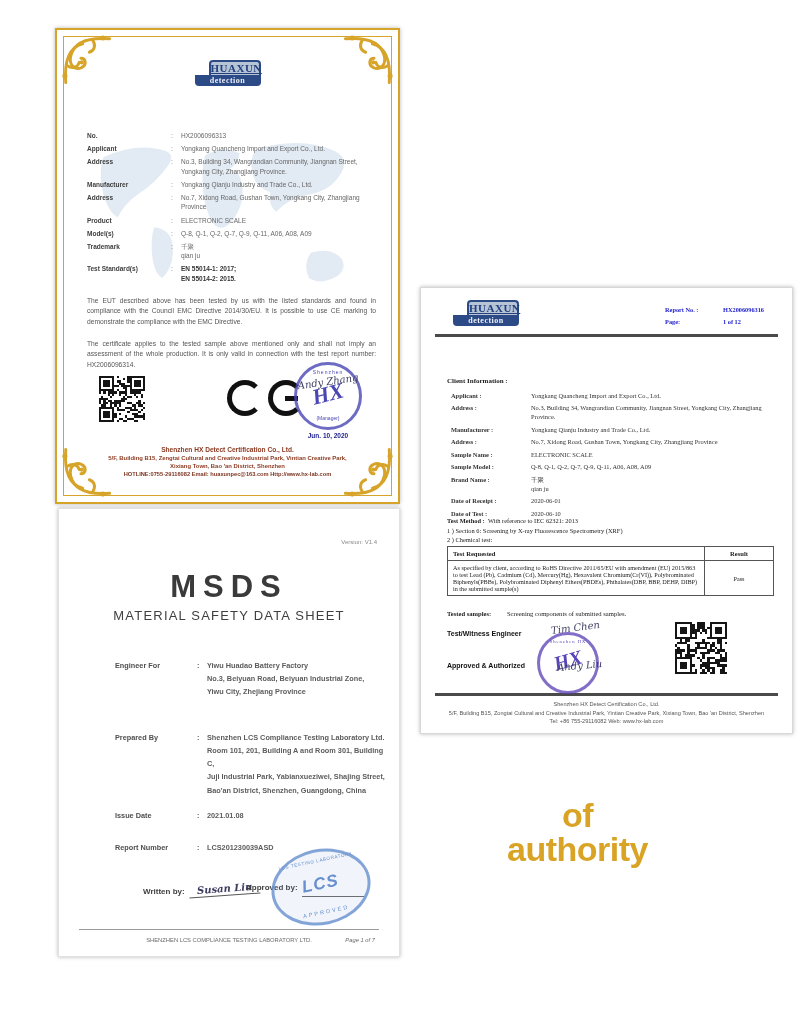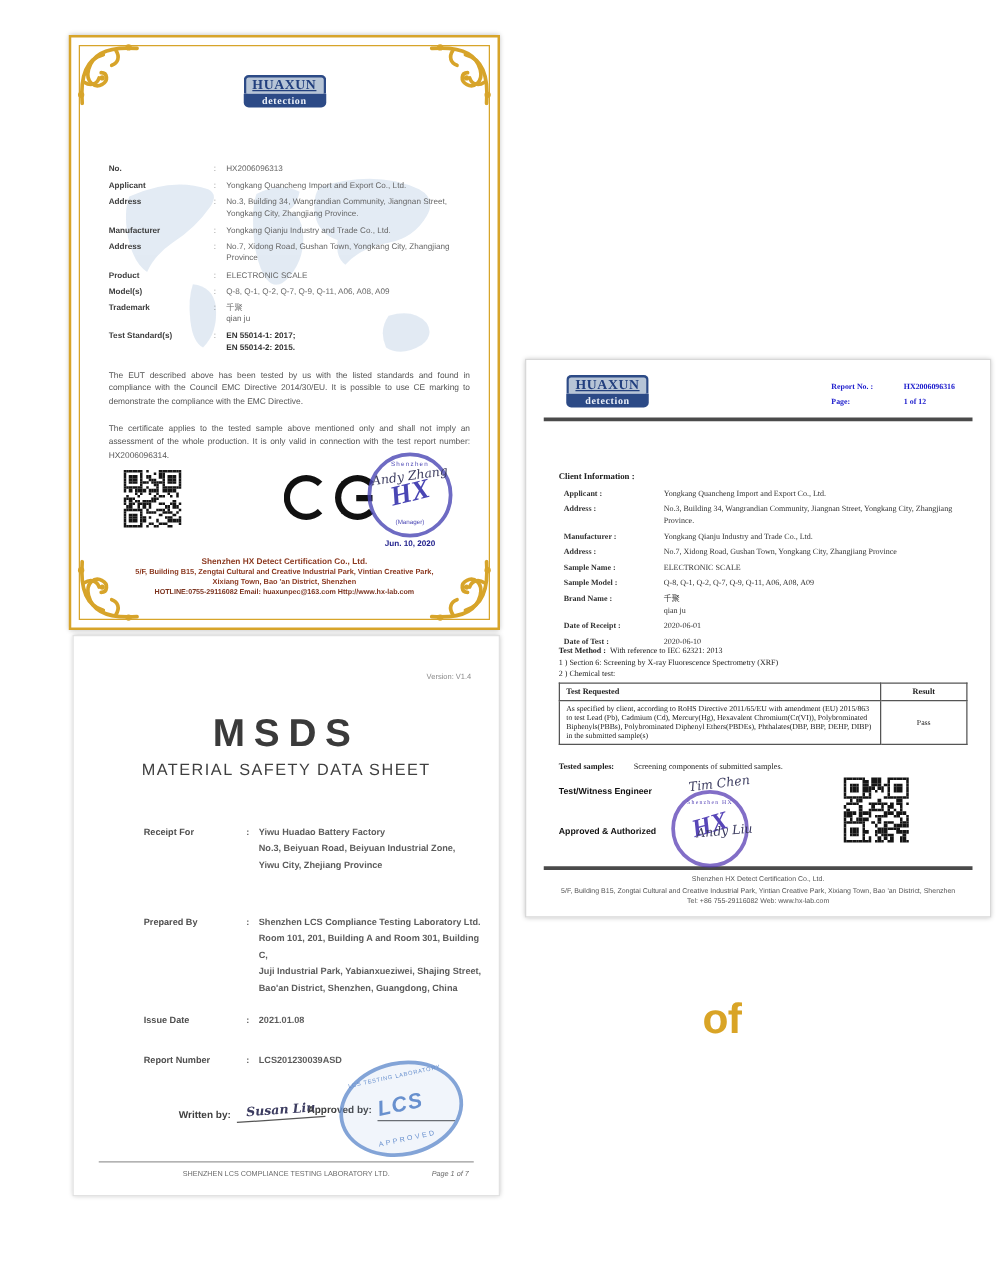--- a/index.html
+++ b/index.html
@@ -12,22 +12,22 @@
   .cert::before{content:"";position:absolute;inset:6px;border:1px solid #d7a42a;pointer-events:none;}
   .corner{position:absolute;width:54px;height:54px;z-index:3;}
   .c-tl{left:2px;top:2px;}
   .c-tr{right:2px;top:2px;transform:scaleX(-1);}
   .c-bl{left:2px;bottom:2px;transform:scaleY(-1);}
   .c-br{right:2px;bottom:2px;transform:rotate(180deg);}
   .map{position:absolute;left:18px;top:98px;width:305px;height:185px;opacity:.65;z-index:0;}
   .cert-z{position:absolute;z-index:2;}
   .hx-logo{width:66px;}
   .hx-top{background:#b6c4d6;color:#223f7e;font-family:"Liberation Serif",serif;font-weight:bold;
-          font-size:11px;line-height:13px;text-align:center;letter-spacing:.5px;text-decoration:underline;
-          border:2px solid #2c4a86;border-bottom:none;border-radius:4px 4px 0 0;}
+          font-size:11px;line-height:13px;letter-spacing:.5px;text-decoration:underline;
+          border:2px solid #2c4a86;border-bottom:none;border-radius:4px 4px 0 0;margin-left:14px;}
   .hx-bot{background:#2c4a86;color:#ecf1f9;font-family:"Liberation Serif",serif;font-weight:bold;
           font-size:8px;line-height:11px;text-align:center;letter-spacing:.5px;border-radius:0 0 4px 4px;}
   .cert-logo{left:0;right:0;top:30px;display:flex;justify-content:center;}
   .cert-title{left:0;right:0;top:78px;text-align:center;color:#3c3ad0;font-weight:bold;font-size:14.5px;letter-spacing:.4px;}
   .cert-fields{left:30px;right:22px;top:101px;display:grid;grid-template-columns:82px 8px 1fr;
                column-gap:2px;row-gap:4px;font-size:6.5px;line-height:1.42;}
   .clabel{font-weight:bold;color:#3e3e3e;}
   .ccolon{color:#777;}
   .cvalue{color:#666;}
   .pre{white-space:pre-line;}
@@ -828,21 +828,21 @@
       <div>Tel: +86 755-29116082        Web: www.hx-lab.com</div>
     </div>
   </section>
 
   <section class="doc msds">
     <div class="m-abs m-version">Version: V1.4</div>
     <div class="m-abs m-title">MSDS</div>
     <div class="m-abs m-sub">MATERIAL SAFETY DATA SHEET</div>
 
     <div class="m-abs m-row mr1">
-      <span class="lab">Receipt For</span>
+      <span class="lab">Engineer For</span>
         <span>:</span>
         <span class="pre">Yiwu Huadao Battery Factory
 No.3, Beiyuan Road, Beiyuan Industrial Zone,
 Yiwu City, Zhejiang Province</span>
     </div>
     <div class="m-abs m-row mr2">
       <span class="lab">Prepared By</span>
         <span>:</span>
         <span class="pre">Shenzhen LCS Compliance Testing Laboratory Ltd.
 Room 101, 201, Building A and Room 301, Building C,
@@ -873,15 +873,16 @@
       <span class="bot">APPROVED</span>
     </div>
 
     <div class="m-abs m-rule"></div>
     <div class="m-abs m-footer">SHENZHEN LCS COMPLIANCE TESTING LABORATORY LTD.</div>
     <div class="m-page">Page 1 of 7</div>
   </section>
 
   <div class="caption">
     <div>of</div>
+    <div>authority</div>
   </div>
 
 </div>
 
 </body></html>

